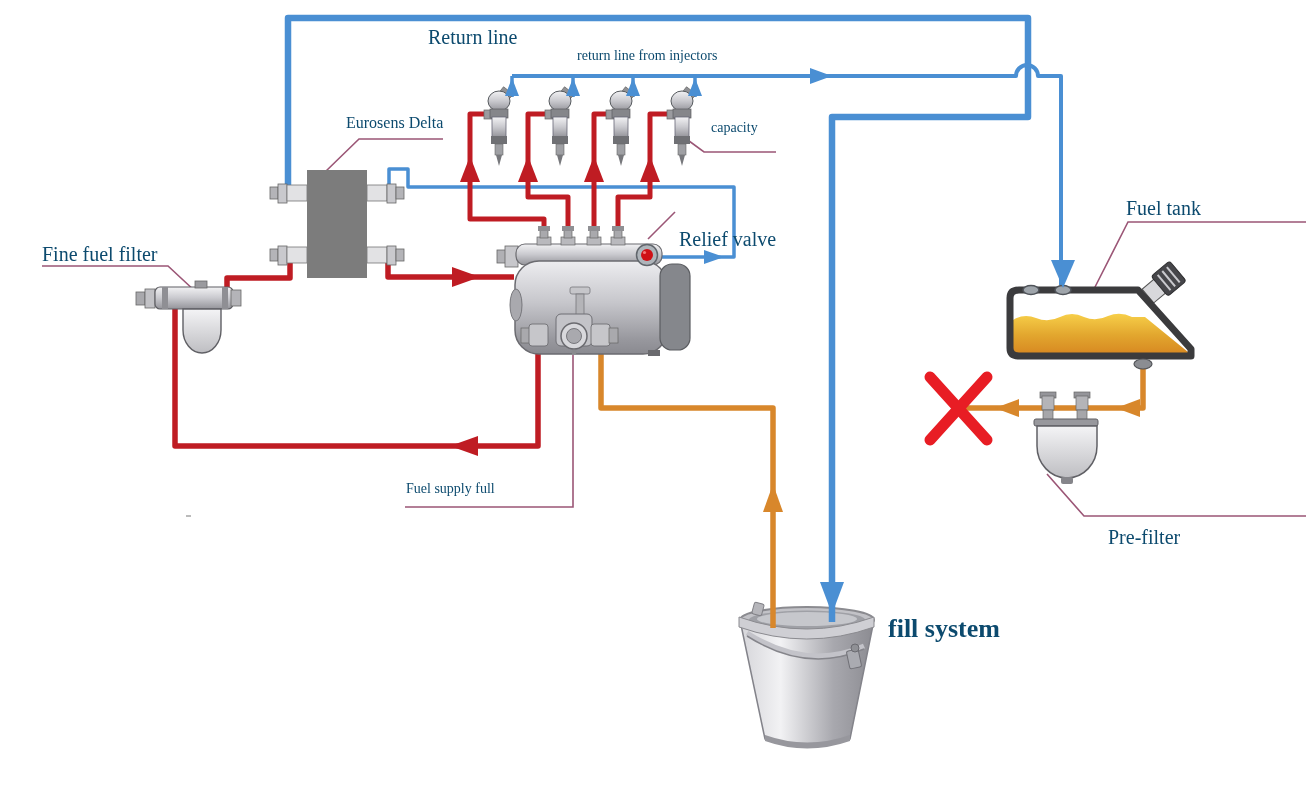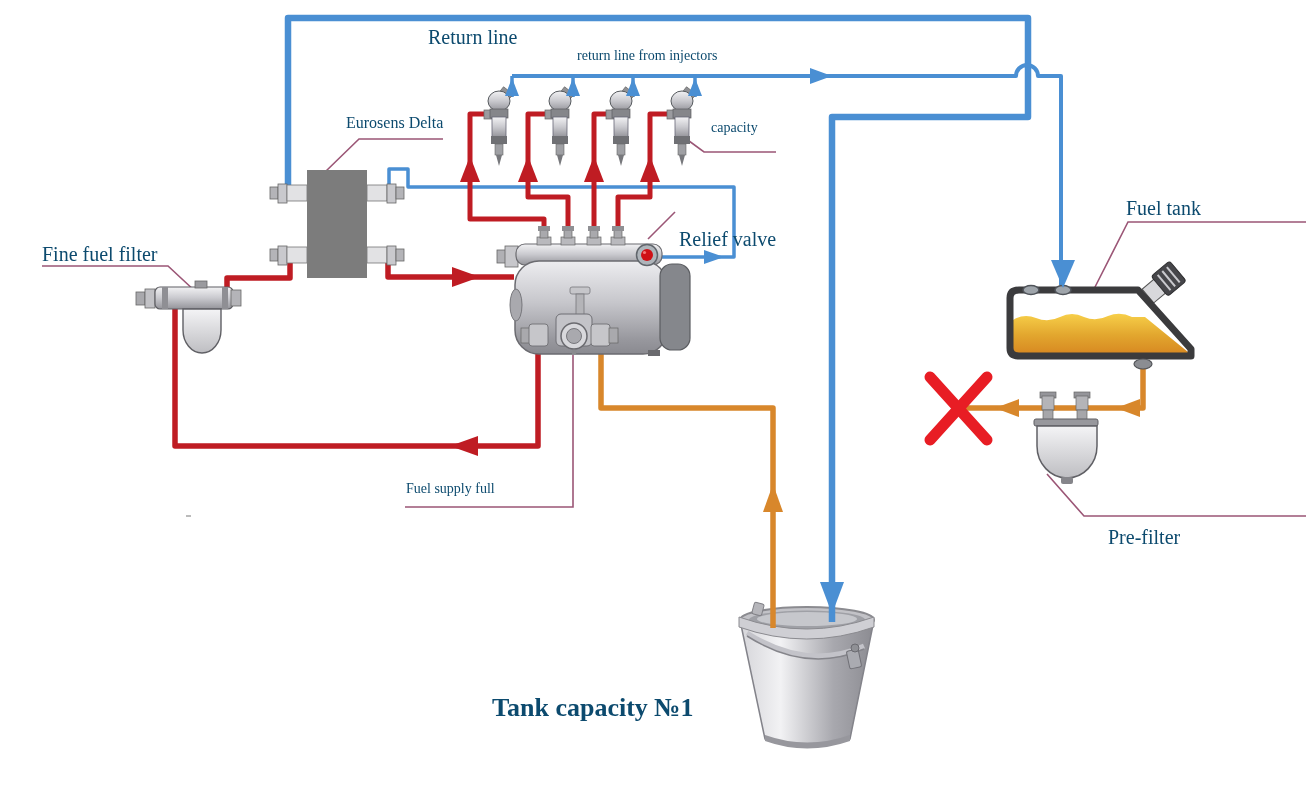--- a/index.html
+++ b/index.html
@@ -289,17 +289,17 @@
 
 <div class="lbl norm" style="left:42px;  top:236px;margin-top:8px;">Fine fuel filter</div>
 <div class="lbl small" style="left:346px; top:115px;">Eurosens Delta</div>
 <div class="lbl norm" style="left:428px; top:27px;">Return line</div>
 <div class="lbl mid" style="left:577px; top:49px;">return line from injectors</div>
 <div class="lbl mid" style="left:711px; top:121px;">capacity</div>
 <div class="lbl norm" style="left:679px; top:209px;margin-top:20px;">Relief valve</div>
 <div class="lbl norm" style="left:1126px;top:198px;">Fuel tank</div>
 <div class="lbl mid" style="left:406px; top:482px;">Fuel supply full</div>
 <div class="lbl norm" style="left:1108px;top:490px;margin-top:37px;">Pre-filter</div>
-<div class="lbl bold" style="left:492px; top:692px;">Tank capacity №1</div>
 <div class="lbl bold" style="left:888px; top:613px;">
+  <div>fill system</div>
 </div>
 
 </div>
 
 </body></html>

